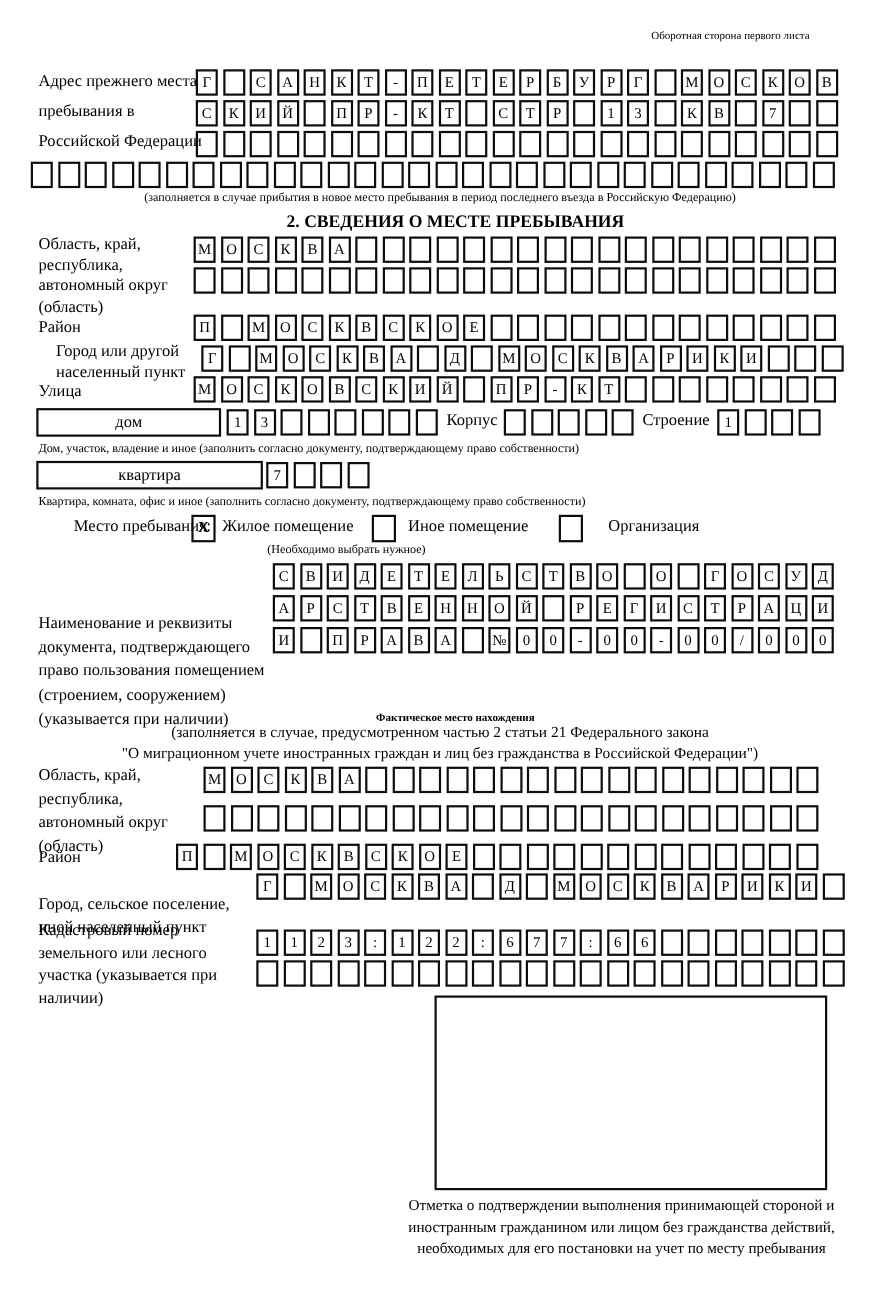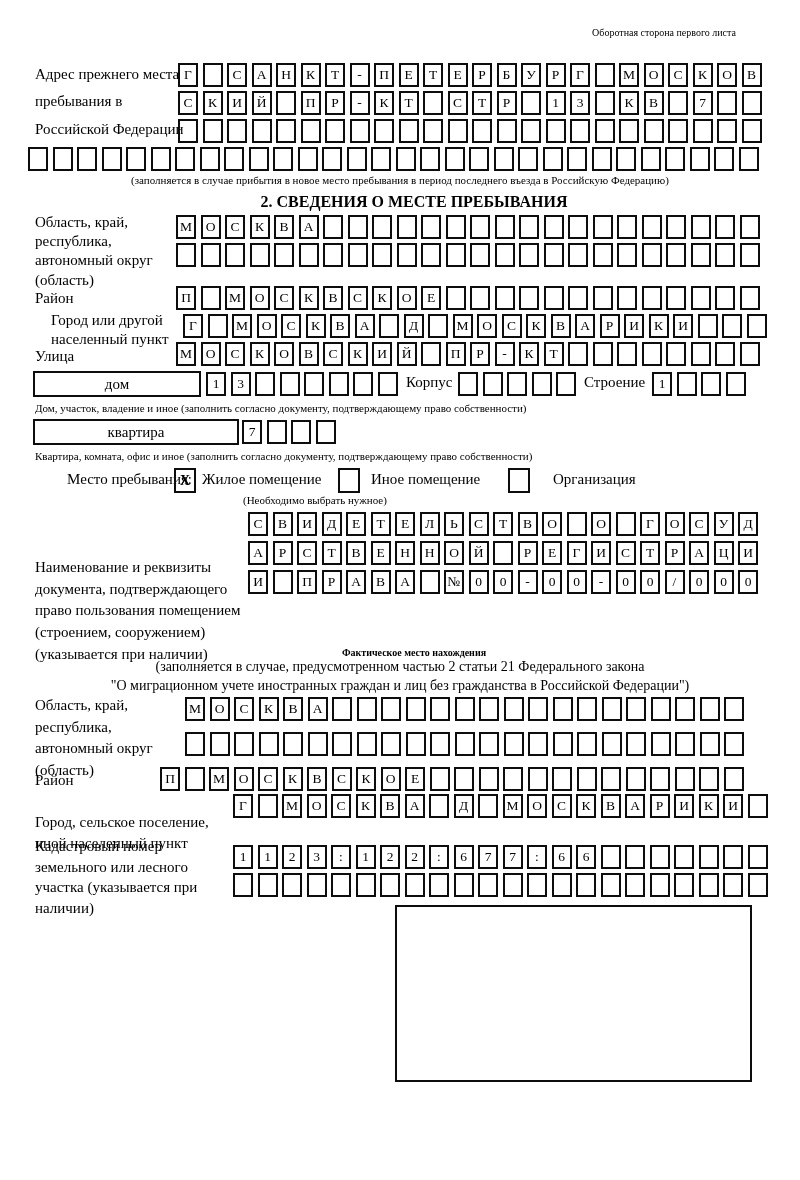--- a/index.html
+++ b/index.html
@@ -550,14 +550,15 @@
       <span class="cell"></span>
       <span class="cell"></span>
       <span class="cell"></span>
       <span class="cell"></span>
       <span class="cell"></span>
       <span class="cell"></span>
       <span class="cell"></span>
     </div>
 
   <div class="bigbox" style="left:395px;top:905px;width:353px;height:173px;"></div>
+  <div class="abs cap" style="left:355px;top:1086px;width:420px;text-align:center;line-height:19.5px;font-size:13.8px;">Отметка о подтверждении выполнения принимающей стороной и иностранным гражданином или лицом без гражданства действий, необходимых для его постановки на учет по месту пребывания</div>
 
 </div>
 
 </body></html>

